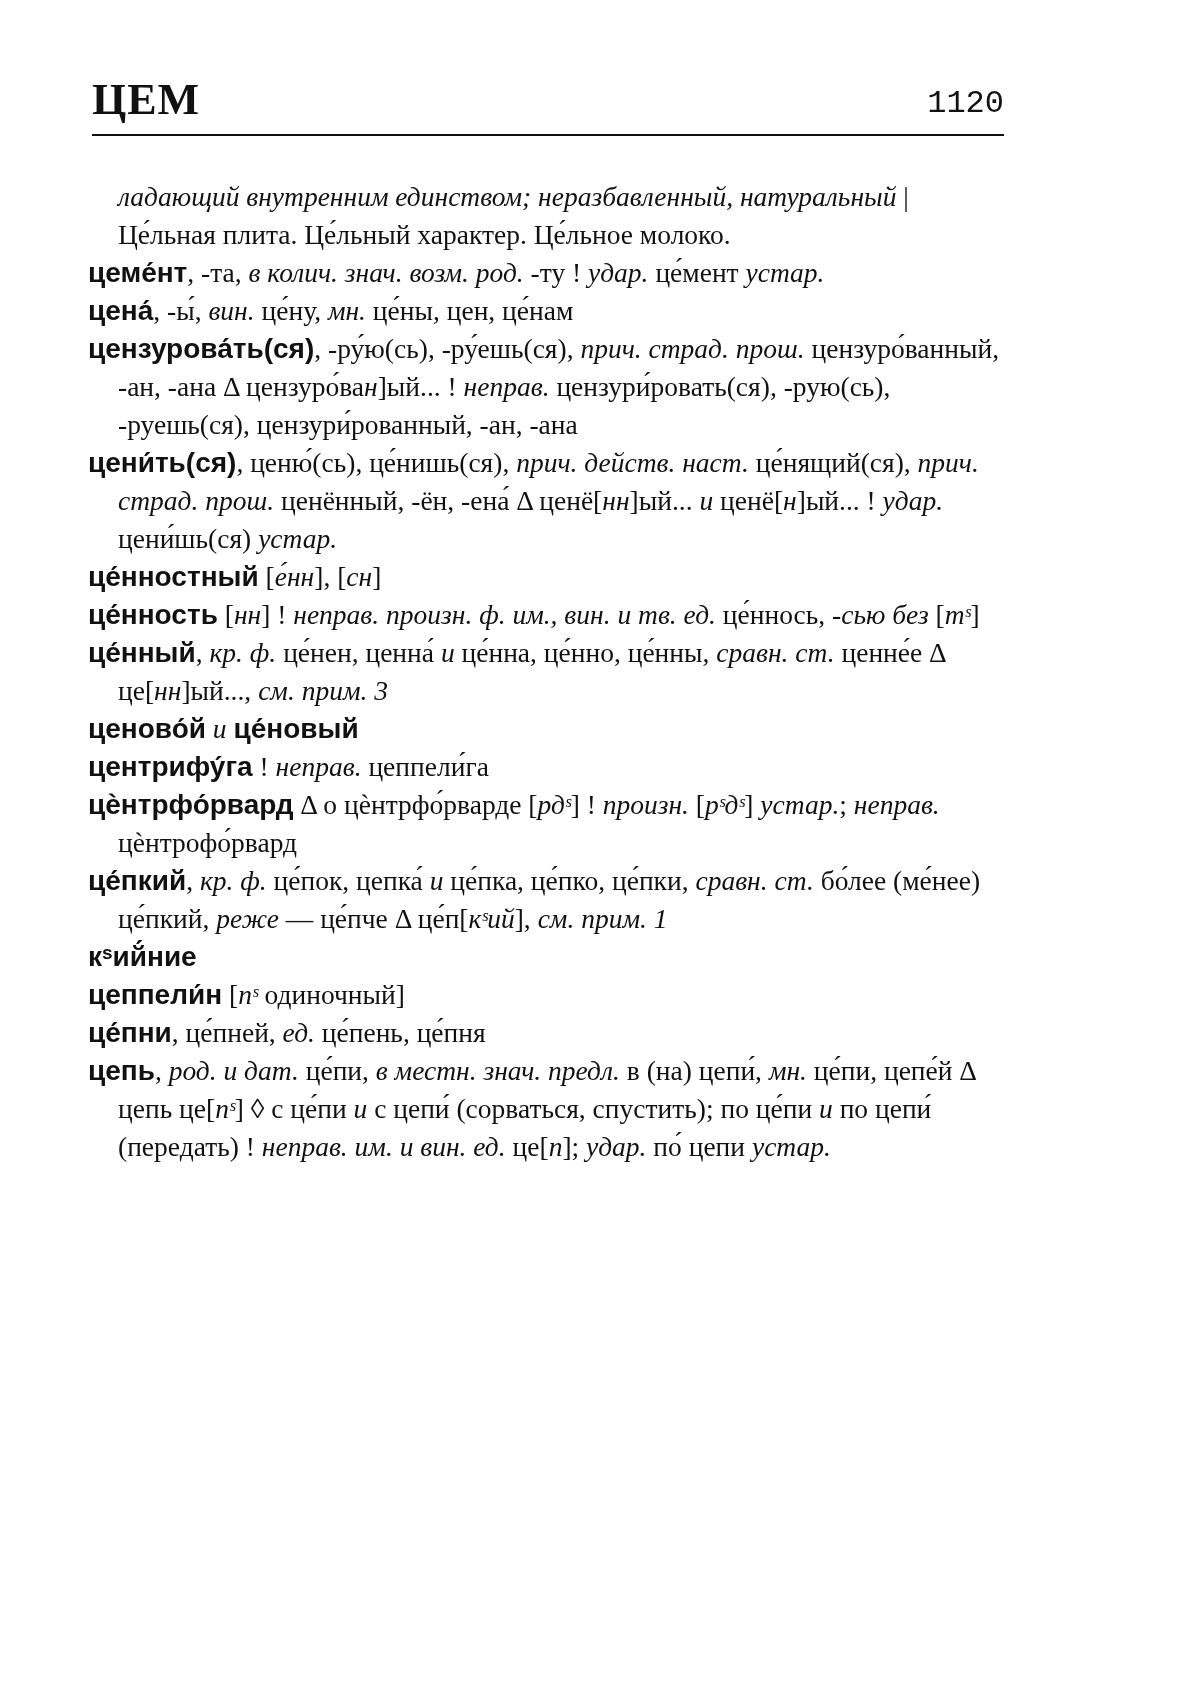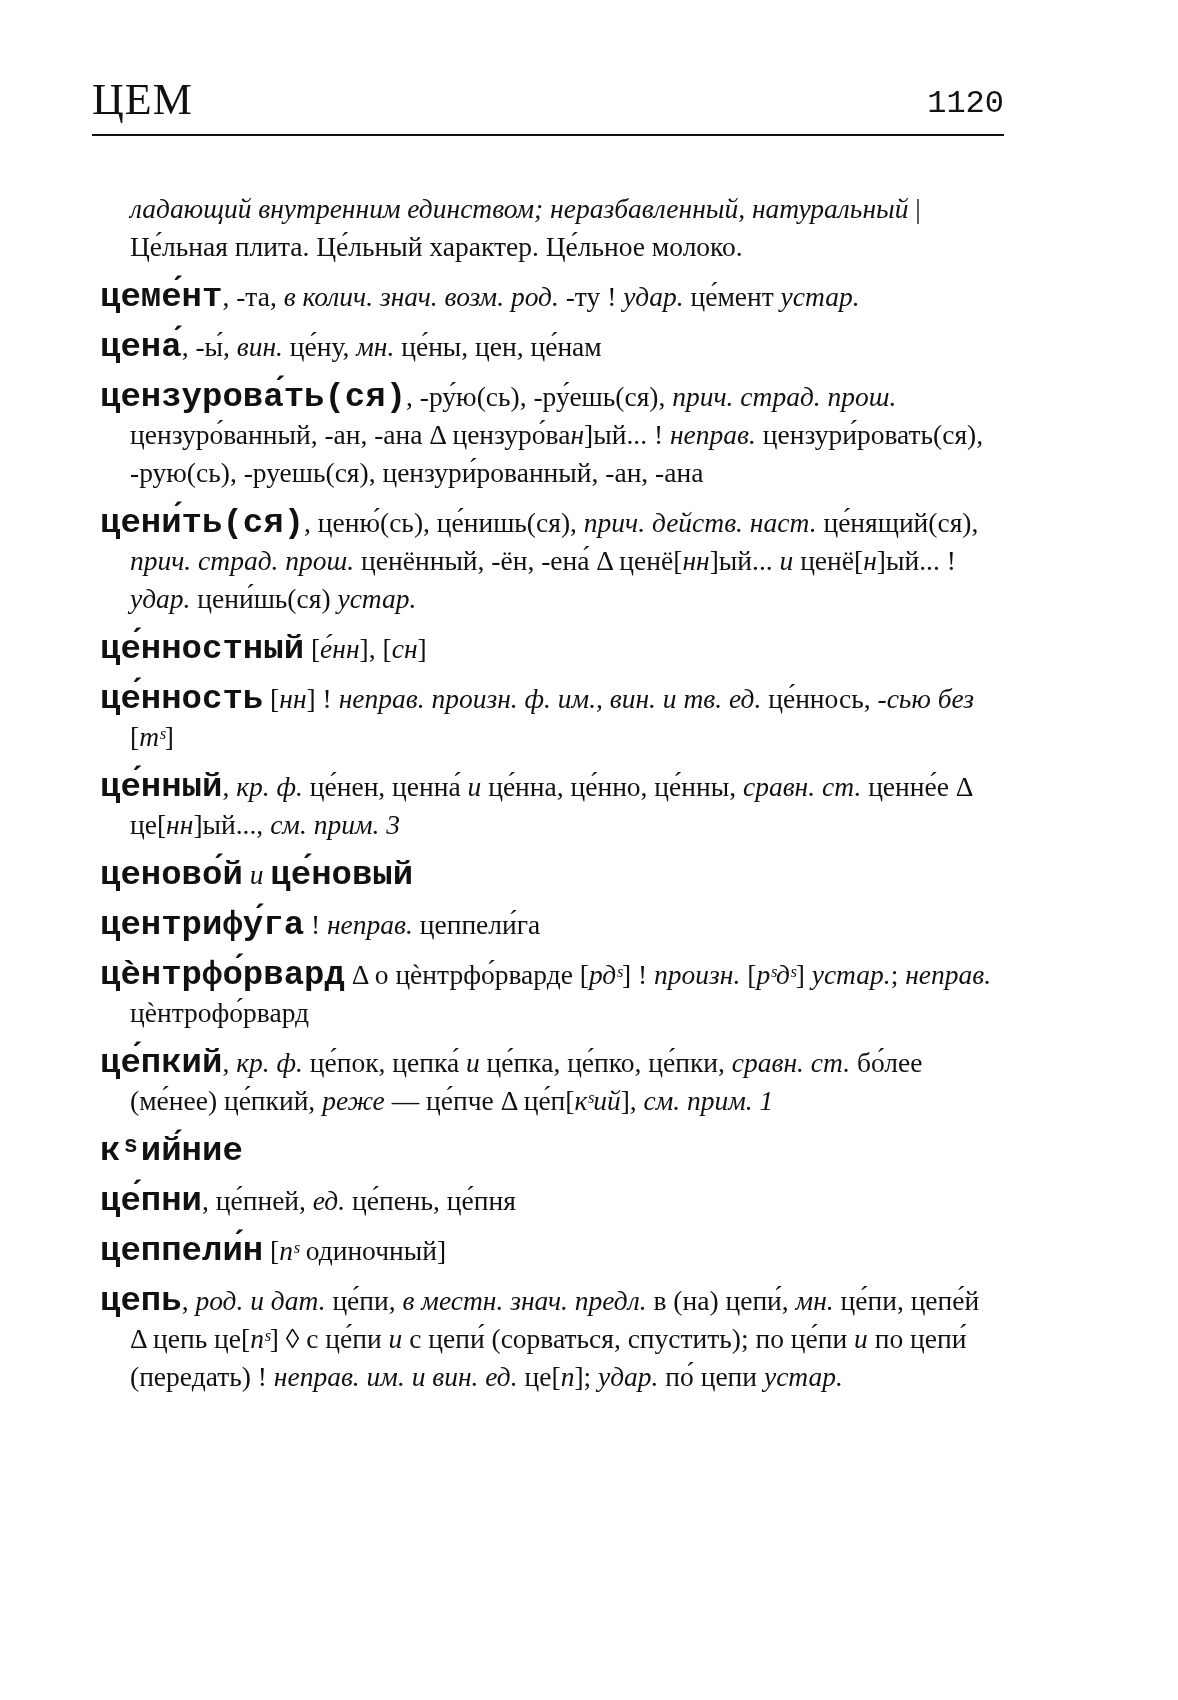--- a/index.html
+++ b/index.html
@@ -1,24 +1,24 @@
 <!DOCTYPE html>
 <html><head>
 <meta charset="utf-8">
 <style>
   html, body { margin: 0; padding: 0; background: #ffffff; }
   body { width: 1178px; height: 1700px; position: relative; overflow: hidden; color: #111; }
   .page { position: absolute; left: 0; top: 0; width: 1178px; height: 1700px; }
   .header { position: absolute; left: 92px; top: 72px; width: 912px; height: 62px; border-bottom: 2px solid #111; }
-  .guide-word { position: absolute; left: 0; top: 0; font-family: "Liberation Serif", serif; font-weight: normal; font-size: 44px; letter-spacing: 1px; line-height: 56px; }
+  .guide-word { position: absolute; left: 0; top: 0; font-family: "Liberation Serif", serif; font-weight: bold; font-size: 44px; letter-spacing: 1px; line-height: 56px; }
   .page-number { position: absolute; right: 0; top: 10px; font-family: Liberation Mono, monospace; font-size: 32px; line-height: 44px; }
   .entries { position: absolute; left: 88px; top: 178px; width: 916px; font-family: "Liberation Serif", serif; font-size: 27.5px; line-height: 38px; }
-  .entry { padding-left: 30px; text-indent: -30px; margin: 12px; text-align: left; }
+  .entry { padding-left: 30px; text-indent: -30px; margin: 0; text-align: left; }
   .entry.cont { padding-left: 30px; text-indent: 0; }
-  .hw { font-family: Liberation Mono, monospace; font-weight: bold; font-size: 34px; }
+  .hw { font-family: Liberation Sans, sans-serif; font-weight: bold; font-size: 28px; }
   .lab { font-style: italic; }
   .tr { font-style: italic; }
 </style>
 </head>
 <body>
 
 <div class="page">
   <div class="header">
     <span class="guide-word">ЦЕМ</span>
     <span class="page-number">1120</span>
@@ -31,17 +31,17 @@
       <p class="entry"><span class="hw">цензурова́ть(ся)</span><span>, -ру́ю(сь), -ру́ешь(ся), </span><span class="lab">прич. страд. прош.</span><span> цензуро́ванный, -ан, -ана Δ цензуро́ва</span><span class="tr">н</span><span>]ый... ! </span><span class="lab">неправ.</span><span> цен­зури́ровать(ся), -рую(сь), -руешь(ся), цензури́рованный, -ан, -ана</span></p>
       <p class="entry"><span class="hw">цени́ть(ся)</span><span>, ценю́(сь), це́нишь(ся), </span><span class="lab">прич. действ. наст.</span><span> це́нящий­(ся), </span><span class="lab">прич. страд. прош.</span><span> ценённый, -ён, -ена́ Δ ценё[</span><span class="tr">нн</span><span>]ый... </span><span class="lab">и</span><span> ценё[</span><span class="tr">н</span><span>]ый... ! </span><span class="lab">удар.</span><span> цени́шь(ся) </span><span class="lab">устар.</span></p>
       <p class="entry"><span class="hw">це́нностный</span><span> [</span><span class="tr">е́нн</span><span>], [</span><span class="tr">сн</span><span>]</span></p>
       <p class="entry"><span class="hw">це́нность</span><span> [</span><span class="tr">нн</span><span>] ! </span><span class="lab">неправ. произн. ф. им., вин. и тв. ед.</span><span> це́ннось, </span><span class="lab">-сью без</span><span> [</span><span class="tr">тˢ</span><span>]</span></p>
       <p class="entry"><span class="hw">це́нный</span><span>, </span><span class="lab">кр. ф.</span><span> це́нен, ценна́ </span><span class="lab">и</span><span> це́нна, це́нно, це́нны, </span><span class="lab">сравн. ст.</span><span> ценне́е Δ це[</span><span class="tr">нн</span><span>]ый..., </span><span class="lab">см. прим. 3</span></p>
       <p class="entry"><span class="hw">ценово́й</span><span class="lab"> и </span><span class="hw">це́новый</span></p>
       <p class="entry"><span class="hw">центрифу́га</span><span> ! </span><span class="lab">неправ.</span><span> цеппели́га</span></p>
       <p class="entry"><span class="hw">цѐнтрфо́рвард</span><span> Δ о цѐнтрфо́рварде [</span><span class="tr">рдˢ</span><span>] ! </span><span class="lab">произн.</span><span> [</span><span class="tr">рˢдˢ</span><span>] </span><span class="lab">устар.</span><span>; </span><span class="lab">неправ.</span><span> цѐнтрофо́рвард</span></p>
       <p class="entry"><span class="hw">це́пкий</span><span>, </span><span class="lab">кр. ф.</span><span> це́пок, цепка́ </span><span class="lab">и</span><span> це́пка, це́пко, це́пки, </span><span class="lab">сравн. ст.</span><span> бо́лее (ме́нее) це́пкий, </span><span class="lab">реже</span><span> — це́пче Δ це́п[</span><span class="tr">кˢий</span><span>], </span><span class="lab">см. прим. 1</span></p>
       <p class="entry"><span class="hw">кˢий́ние</span></p>
+      <p class="entry"><span class="hw">цеппели́н</span><span> [</span><span class="tr">пˢ</span><span> одиночный]</span></p>
       <p class="entry"><span class="hw">це́пни</span><span>, це́пней, </span><span class="lab">ед.</span><span> це́пень, це́пня</span></p>
-      <p class="entry"><span class="hw">цеппели́н</span><span> [</span><span class="tr">пˢ</span><span> одиночный]</span></p>
       <p class="entry"><span class="hw">цепь</span><span>, </span><span class="lab">род. и дат.</span><span> це́пи, </span><span class="lab">в местн. знач. предл.</span><span> в (на) цепи́, </span><span class="lab">мн.</span><span> це́пи, цепе́й Δ цепь це[</span><span class="tr">пˢ</span><span>] ◊ с це́пи </span><span class="lab">и</span><span> с цепи́ (сорваться, спустить); по це́пи </span><span class="lab">и</span><span> по цепи́ (передать) ! </span><span class="lab">неправ. им. и вин. ед.</span><span> це[</span><span class="tr">п</span><span>]; </span><span class="lab">удар.</span><span> по́ цепи </span><span class="lab">устар.</span></p>
     </div>
 </div>
 
 </body></html>

